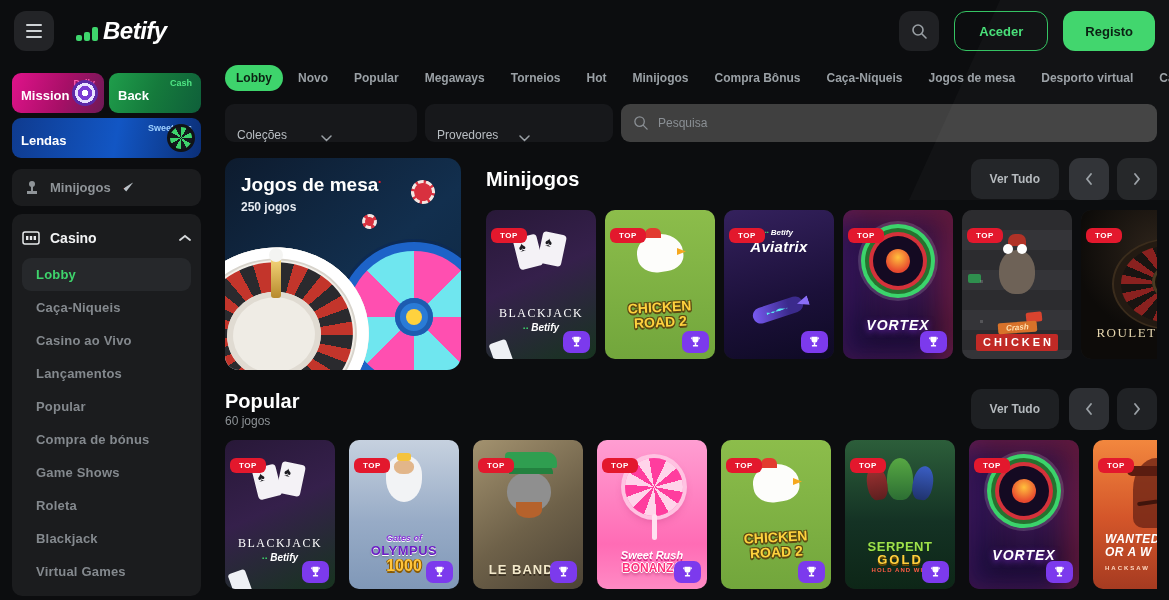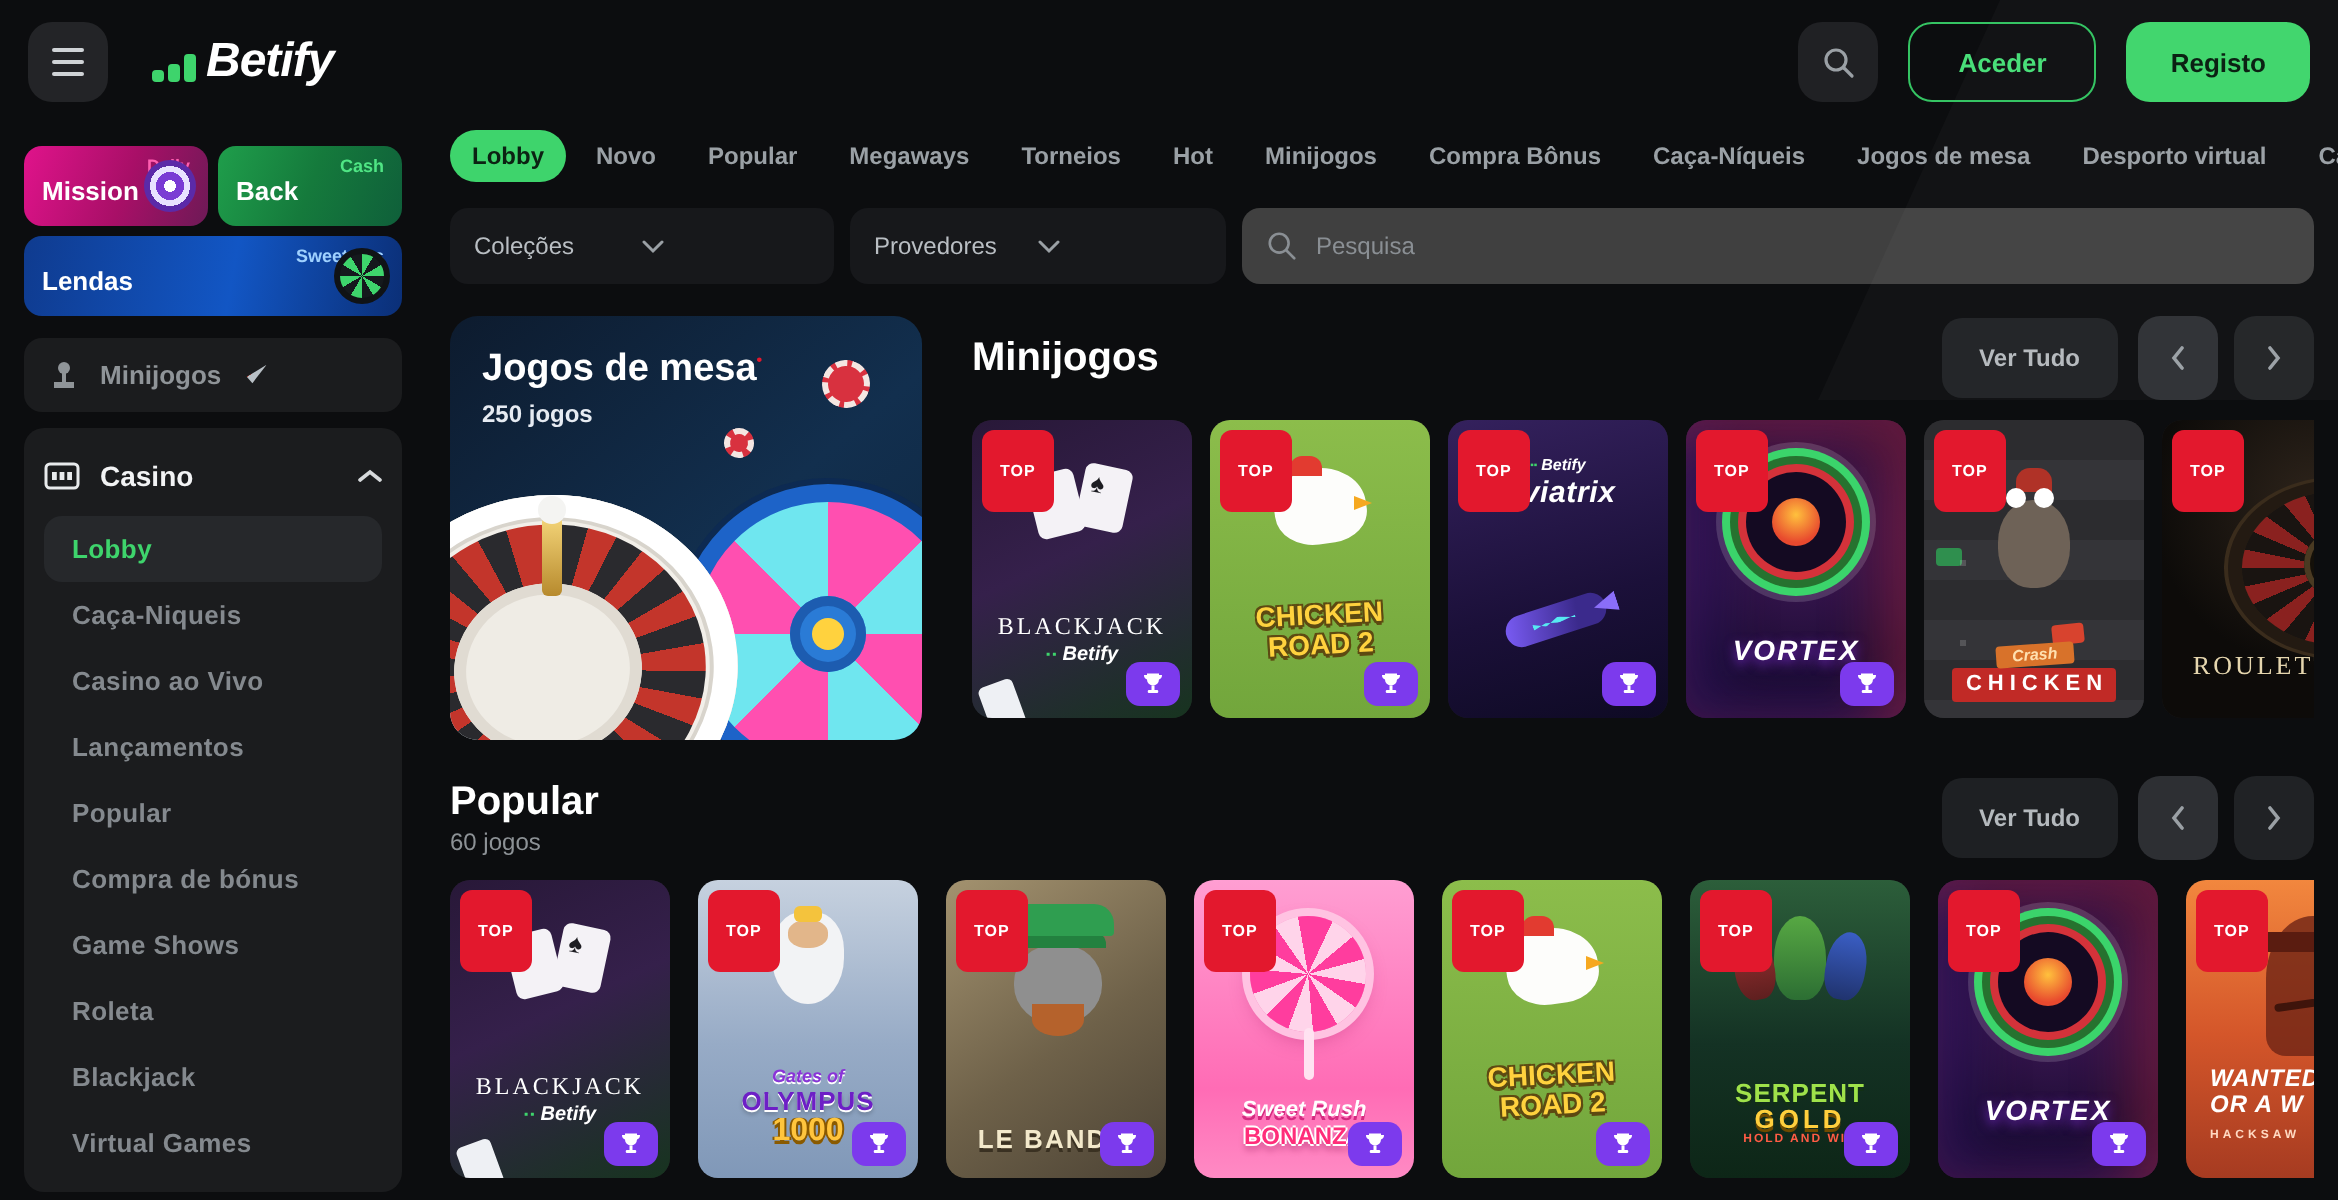--- a/index.html
+++ b/index.html
@@ -70,21 +70,21 @@
 
   
   .nav-tabs { display:flex; align-items:center; gap:4px; height:28px; margin-top:2px; }
   .nav-tab { border:none; background:transparent; color:#9aa0a5; font-size:12px; font-weight:bold;
     padding:6px 11px; border-radius:14px; cursor:pointer; white-space:nowrap; font-family:inherit; }
   .nav-tab.active { background:#3ed46c; color:#0c2213; }
 
   
   .filters { display:flex; gap:8px; margin-top:12px; }
   .select { width:192px; height:38px; background:#17181b; border-radius:9px; display:flex;
-    align-items:center; padding:0 12px; cursor:pointer; }
+    align-items:flex-end; padding:0 12px; cursor:pointer; }
   .select span { color:#b9bec3; font-size:12px; flex:1; }
   .search-input { flex:1; height:38px; background:#404040; border-radius:9px; display:flex;
     align-items:center; gap:9px; padding:0 12px; }
   .search-input input { background:transparent; border:none; outline:none; color:#cfd3d6;
     font-size:12px; width:100%; font-family:inherit; }
   .search-input input::placeholder { color:#8a8f94; }
 
   
   .content-row { display:flex; gap:25px; margin-top:16px; }
   .hero-card { width:236px; flex:0 0 236px; height:212px; border-radius:14px; position:relative;
@@ -133,22 +133,22 @@
   .arrow-next { background:#202225; }
 
   .cards-row { display:flex; overflow:hidden; }
   .row-minijogos { gap:9px; }
   .row-popular { gap:14px; }
   .game-card { position:relative; width:110px; flex:0 0 110px; height:149px; border-radius:10px;
     overflow:hidden; cursor:pointer; background:#1b1c1e; }
   .game-art { position:absolute; inset:0; }
   .art-lines { position:absolute; left:0; right:0; bottom:26px; display:flex; flex-direction:column;
     align-items:center; gap:1px; z-index:2; text-align:center; }
-  .badge-top { position:absolute; top:5px; left:5px; z-index:4; background:#e3182d; color:#fff;
-    font-size:8px; font-weight:900; letter-spacing:.5px; padding:16px 9px; border-radius:6px; }
+  .badge-top { position:absolute; top:18px; left:5px; z-index:4; background:#e3182d; color:#fff;
+    font-size:8px; font-weight:900; letter-spacing:.5px; padding:3px 9px; border-radius:6px; }
   .badge-trophy { position:absolute; bottom:6px; right:6px; z-index:4; width:27px; height:22px;
     border-radius:7px; background:#7c3aed; display:flex; align-items:center; justify-content:center; }
   .game-card i.sh { position:absolute; display:none; }
 
   
   .g-blackjack .game-art { background:linear-gradient(155deg,#281838,#35204b 45%,#17341f); }
   .g-blackjack i.s1,.g-blackjack i.s2 { display:block; width:24px; height:32px; background:#f4f2f6;
     border-radius:4px; top:26px; font-style:normal; }
   .g-blackjack i.s1 { left:30px; transform:rotate(-14deg); }
   .g-blackjack i.s2 { left:54px; top:23px; transform:rotate(12deg); }

